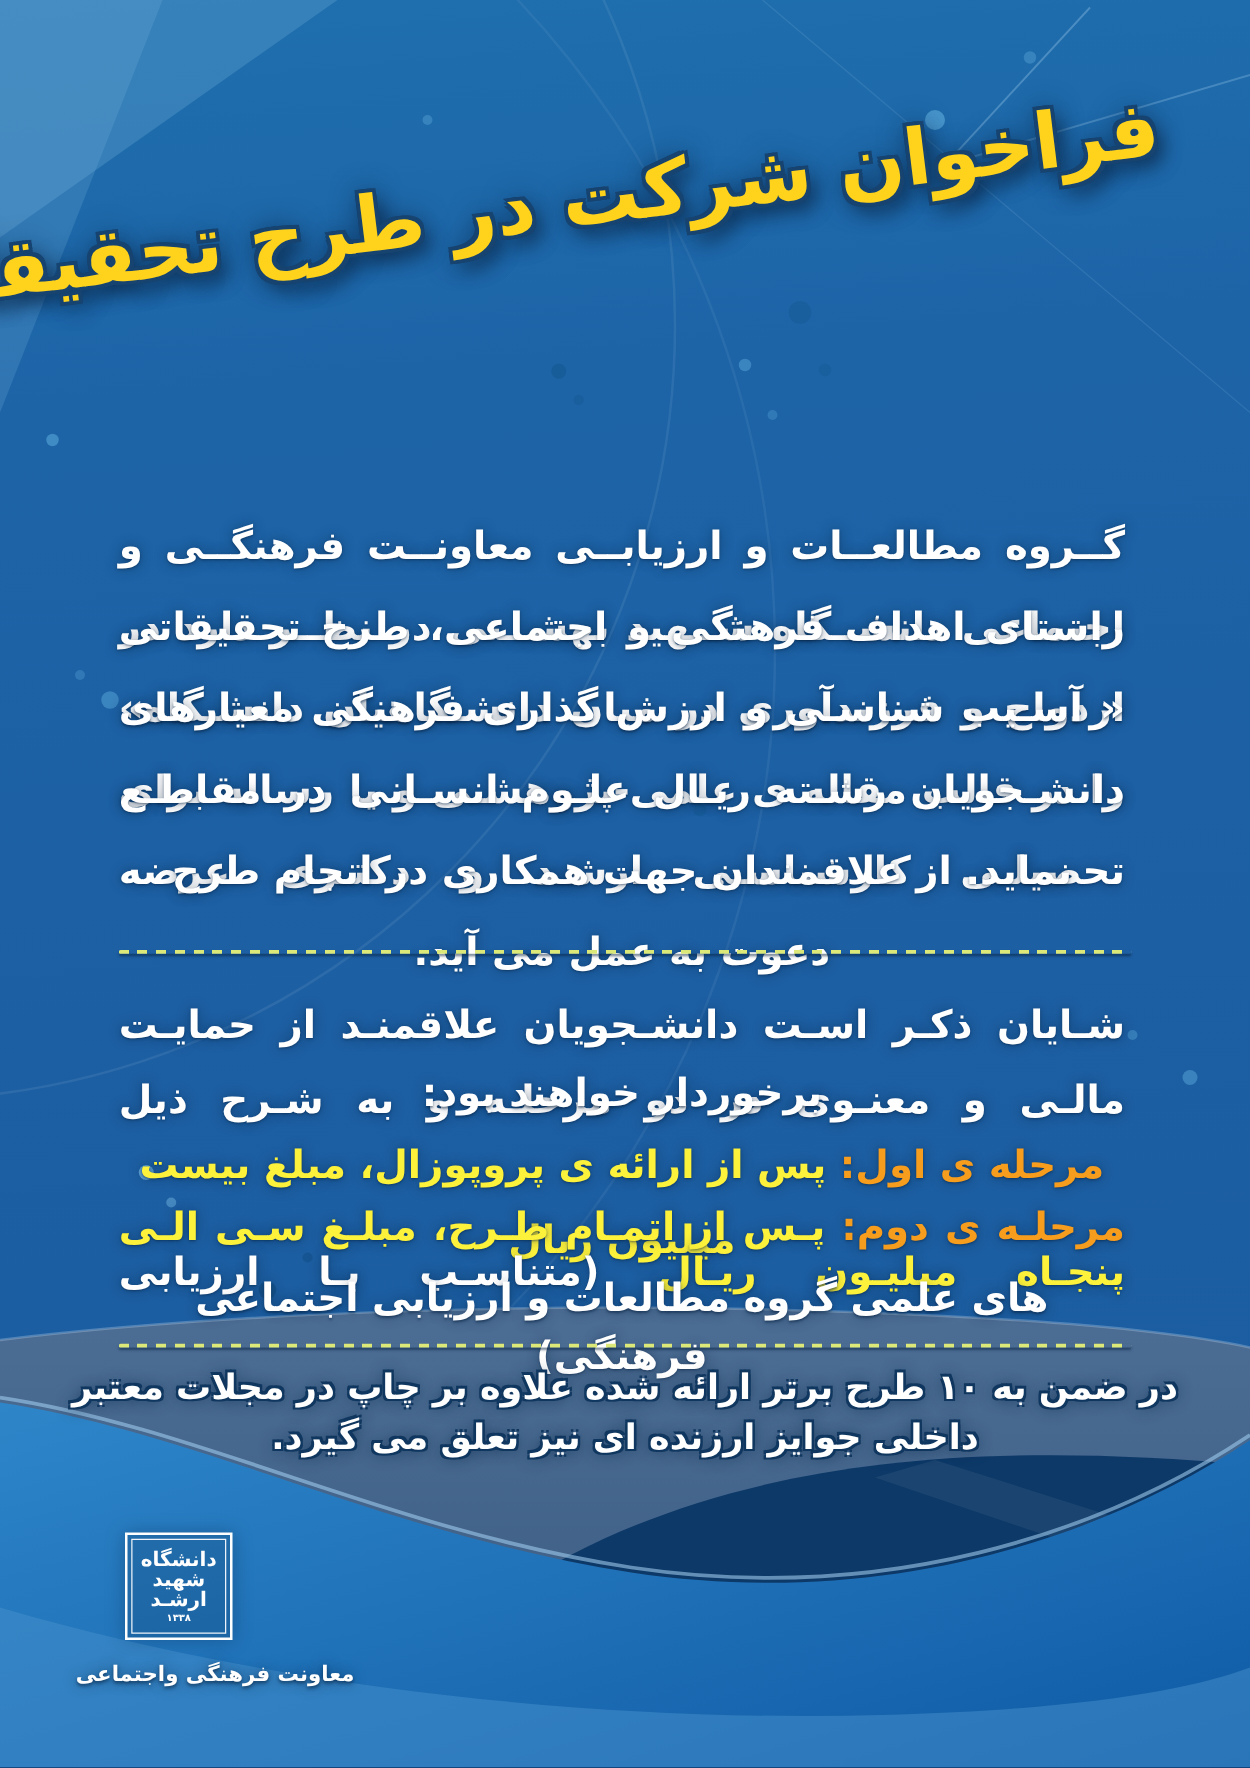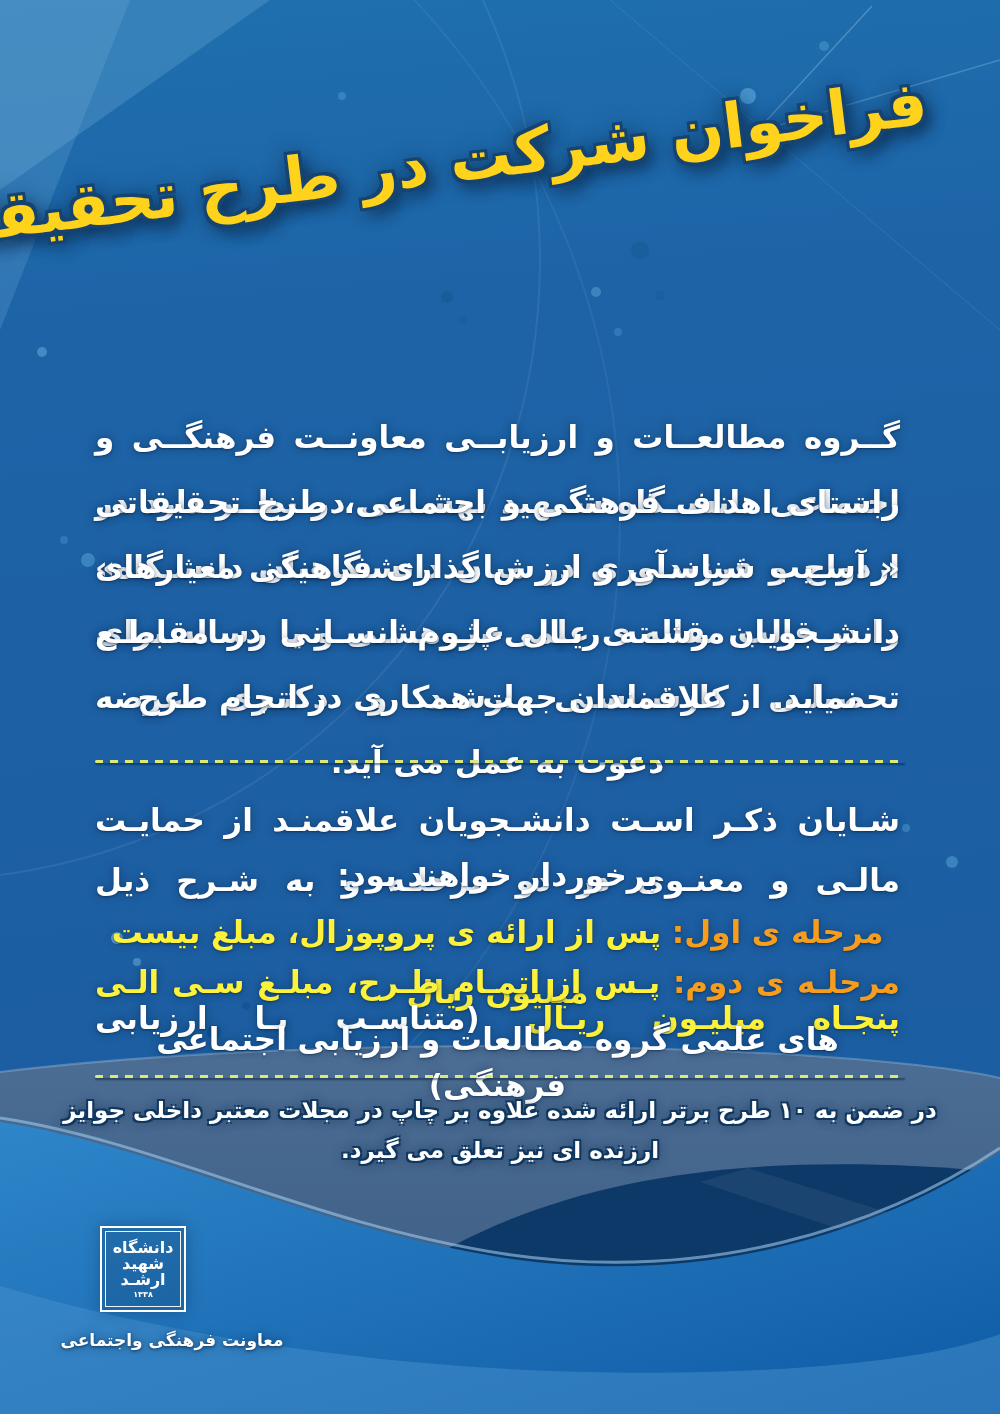--- a/index.html
+++ b/index.html
@@ -28,21 +28,21 @@
   .dash{
     position:absolute;left:95px;right:95px;height:3px;border-radius:2px;
     background:repeating-linear-gradient(90deg,#dce878 0 8px,transparent 8px 15px);
     box-shadow:0 2px 2px rgba(8,34,64,.55);
   }
   .lbl{color:#f79d1e;}
   .yel{color:#fdf23b;}
   .wht{color:#ffffff;}
   .footer-note{
     position:absolute;left:40px;right:40px;top:1090px;height:40px;line-height:40px;
-    text-align:center;color:#fff;font-weight:bold;font-size:23px;
+    text-align:center;color:#fff;font-weight:bold;font-size:28px;
     text-shadow:2px 2px 0 #10375f,-2px -2px 0 #10375f,2px -2px 0 #10375f,-2px 2px 0 #10375f,0 0 12px rgba(9,40,70,.85);
   }
   .logo{
     position:absolute;left:100px;top:1226px;width:82px;height:82px;
     border:2px solid #ffffff;background:rgba(9,38,72,.18);
     box-shadow:0 0 14px rgba(9,38,72,.35);
   }
   .logo-inner{
     position:absolute;inset:3px;border:1px solid rgba(255,255,255,.92);
     display:flex;flex-direction:column;align-items:center;justify-content:center;

